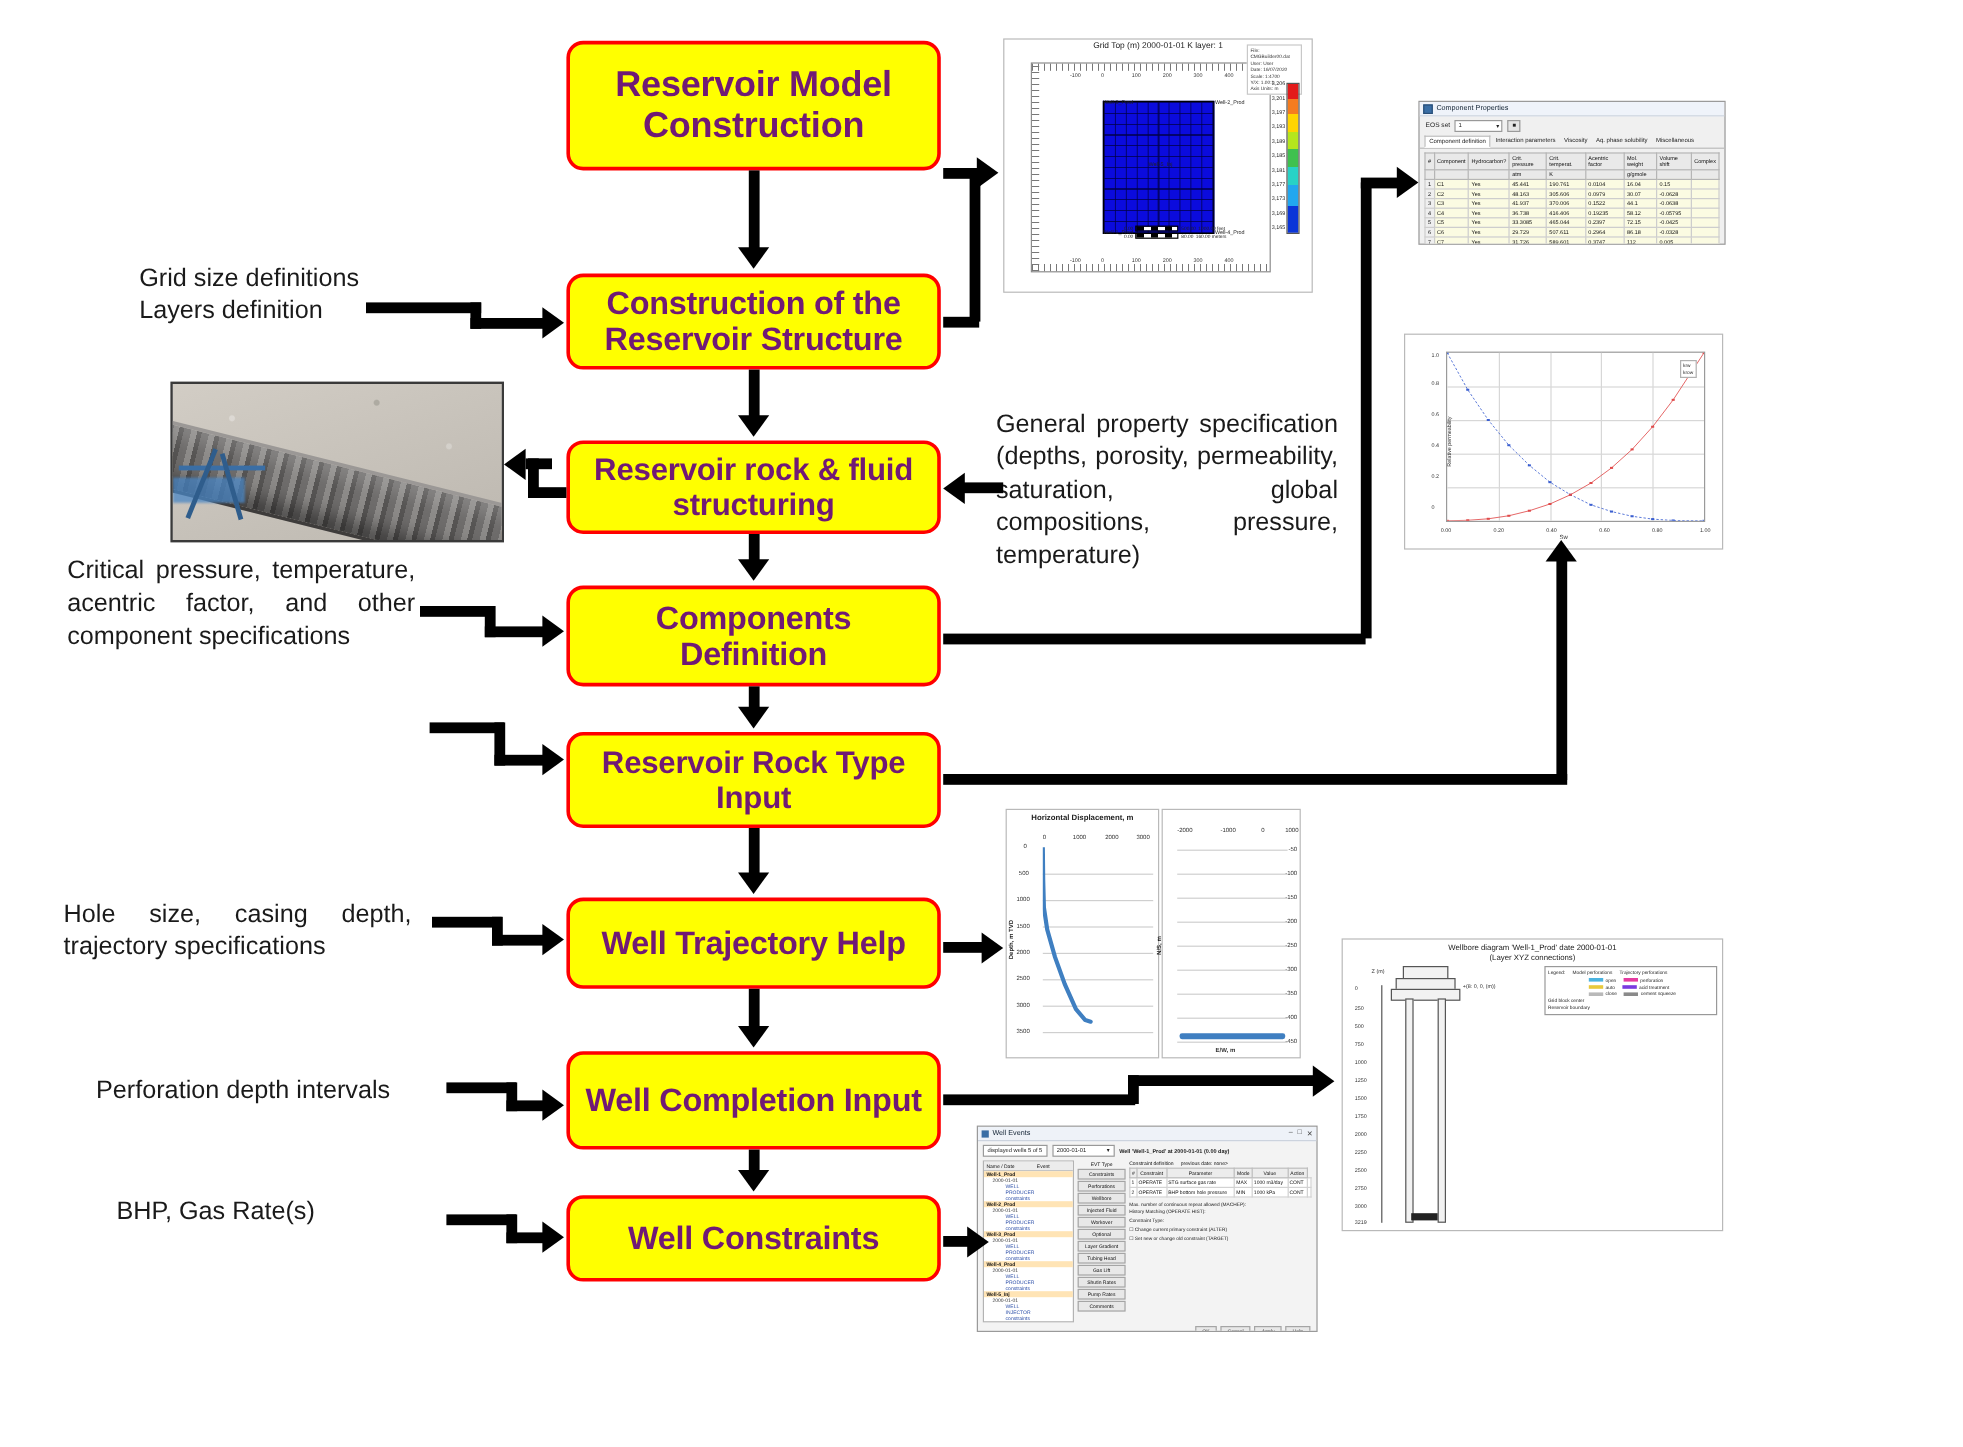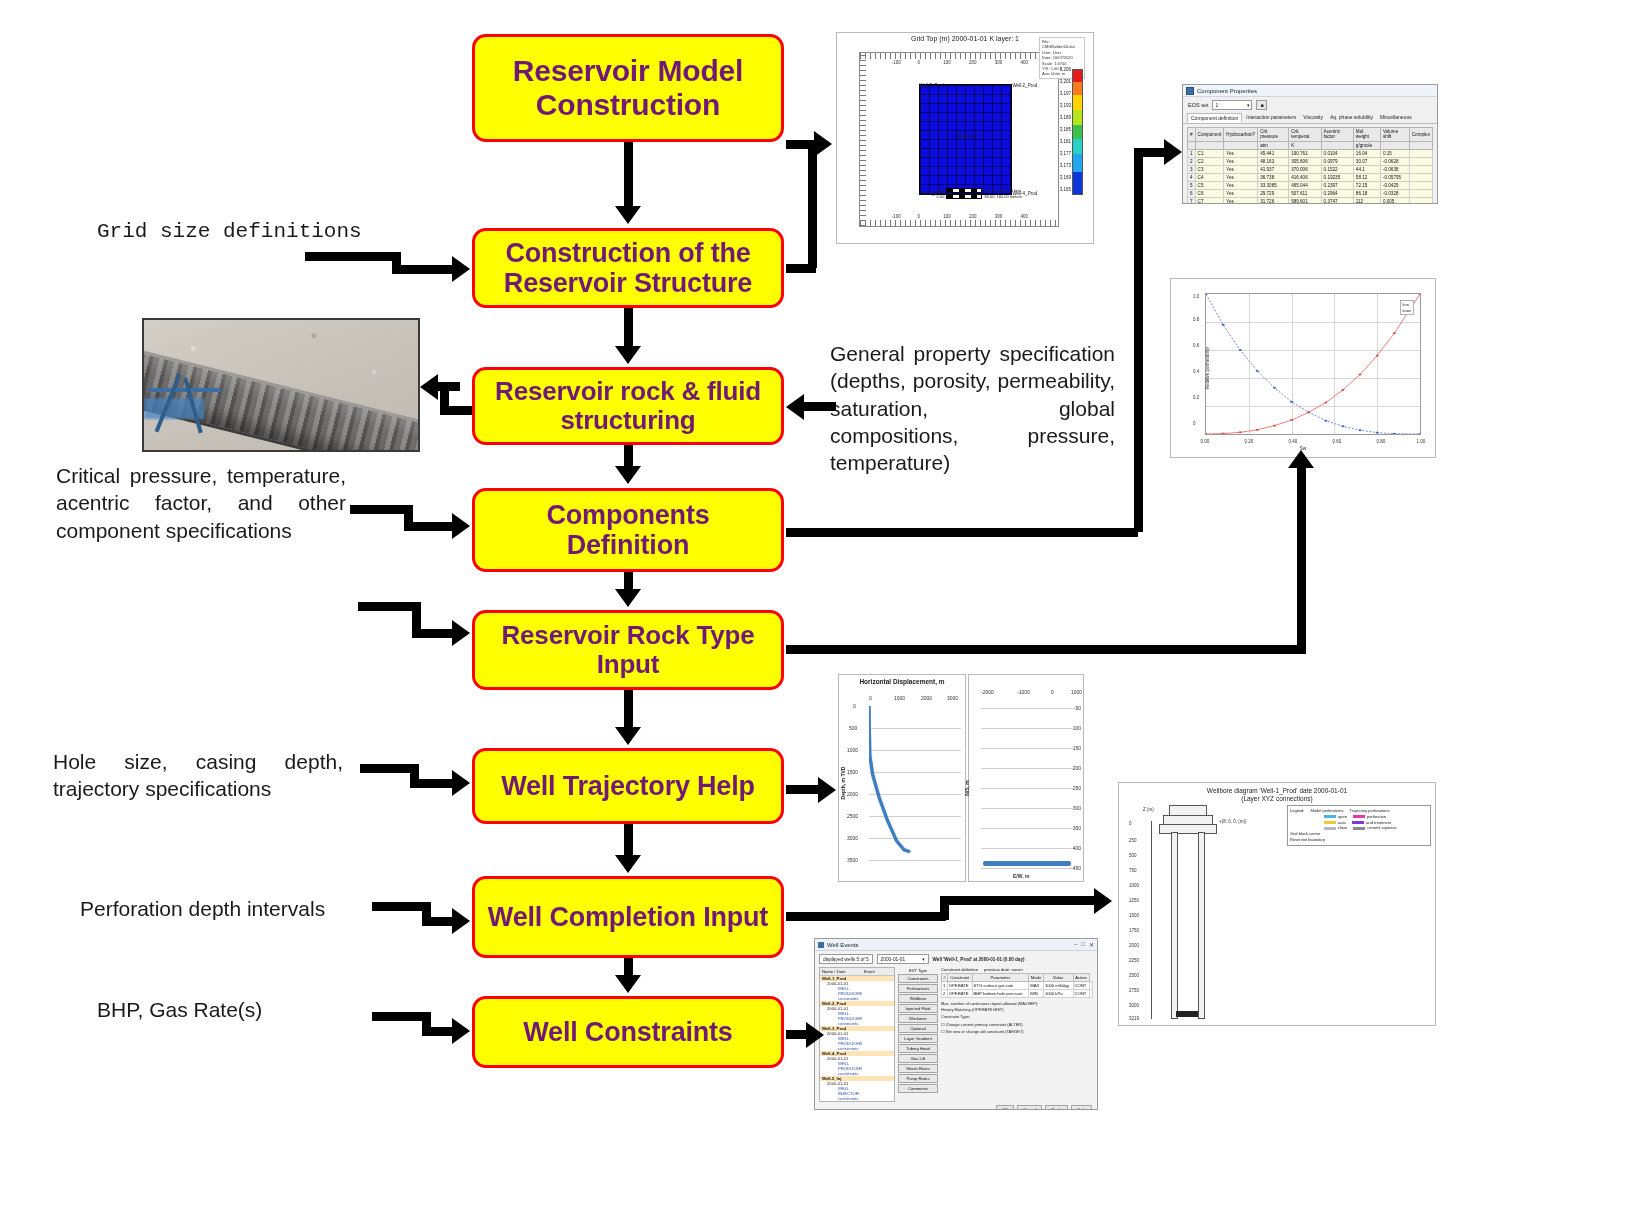--- a/index.html
+++ b/index.html
@@ -213,22 +213,23 @@
 
   <div class="vline" style="left:624px;top:690px;height:40px;"></div>
   <div class="arrow-d" style="left:615px;top:727px;"></div>
 
   <div class="vline" style="left:624px;top:824px;height:34px;"></div>
   <div class="arrow-d" style="left:615px;top:855px;"></div>
 
   <div class="vline" style="left:624px;top:958px;height:20px;"></div>
   <div class="arrow-d" style="left:615px;top:975px;"></div>
 
-  <div class="note nojust" style="left:97px;top:218px;width:290px;font-family:Liberation Mono, monospace;">
+  <div class="note nojust" style="left:116px;top:218px;width:290px;">
     <div>Grid size definitions</div>
+    <div>Layers definition</div>
   </div>
 
   <div class="hline" style="left:305px;top:252px;width:96px;"></div>
   <div class="vline" style="left:392px;top:252px;height:22px;"></div>
   <div class="hline" style="left:392px;top:265px;width:62px;"></div>
   <div class="arrow-r" style="left:452px;top:256px;"></div>
 
   <div class="note" style="left:56px;top:462px;width:290px;">Critical pressure, temperature, acentric factor, and other component specifications</div>
   <div class="hline" style="left:350px;top:505px;width:62px;"></div>
   <div class="vline" style="left:404px;top:505px;height:26px;"></div>

